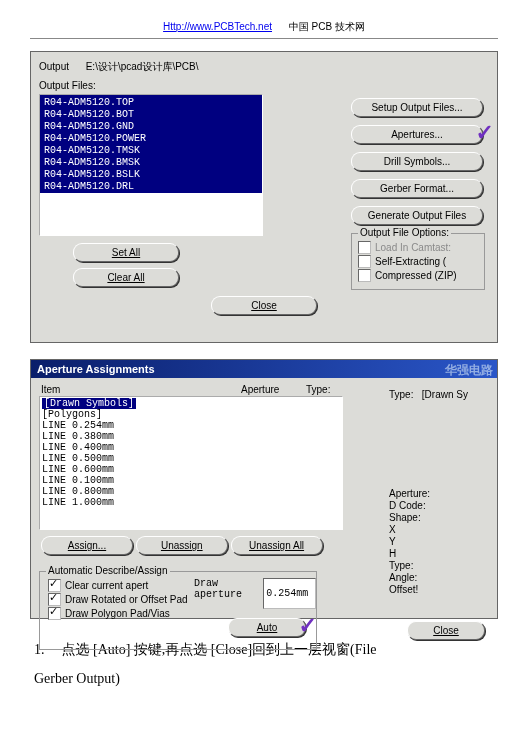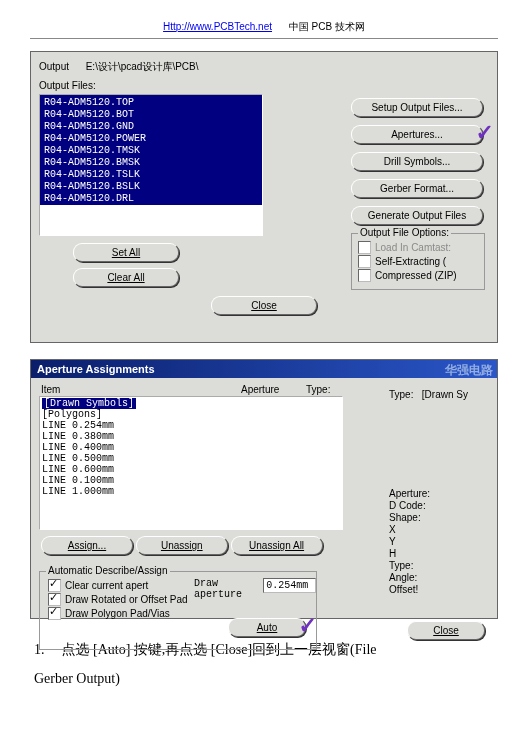--- a/index.html
+++ b/index.html
@@ -259,21 +259,21 @@
     font-size: 10px;
     display: flex;
     align-items: flex-start;
     font-family: Liberation Mono, monospace;
   }
   .ada-input {
     width: 56px;
     background: #fff;
     border: 1px inset #bbb;
     font-size: 10px;
-    padding: 1px 2px;
+    padding: 9px 2px;
     margin-left: 4px;
   }
   .auto-btn-wrap {
     position: absolute;
     right: 10px;
     bottom: 4px;
   }
   .auto-btn-wrap .btn {
     display: inline-block;
     width: 72px;
@@ -323,21 +323,20 @@
       <div class="output-files-label">Output Files:</div>
 
       <div class="file-list">
         <div class="file-list-selected">
           <div>R04-ADM5120.TOP</div>
           <div>R04-ADM5120.BOT</div>
           <div>R04-ADM5120.GND</div>
           <div>R04-ADM5120.POWER</div>
           <div>R04-ADM5120.TMSK</div>
           <div>R04-ADM5120.BMSK</div>
-          <div>R04-ADM5120.TSLK</div>
           <div>R04-ADM5120.BSLK</div>
           <div>R04-ADM5120.DRL</div>
         </div>
       </div>
 
       <div class="right-panel">
         <div class="btn">Setup Output Files...</div>
         <div class="btn">
           <span>Apertures...</span>
           <span class="checkmark">✓</span>
@@ -388,20 +387,21 @@
         </div>
         <div class="ap-list">
           <div><span class="hl">[Drawn Symbols]</span></div>
           <div>[Polygons]</div>
           <div>LINE 0.254mm</div>
           <div>LINE 0.380mm</div>
           <div>LINE 0.400mm</div>
           <div>LINE 0.500mm</div>
           <div>LINE 0.600mm</div>
           <div>LINE 0.100mm</div>
+          <div>LINE 0.800mm</div>
           <div>LINE 1.000mm</div>
         </div>
       </div>
 
       <div class="ap-right">
         <div class="line">
           <span>Type:</span>&nbsp;&nbsp;
           <span>[Drawn Sy</span>
         </div>
         <div class="line itm">Aperture:</div>

